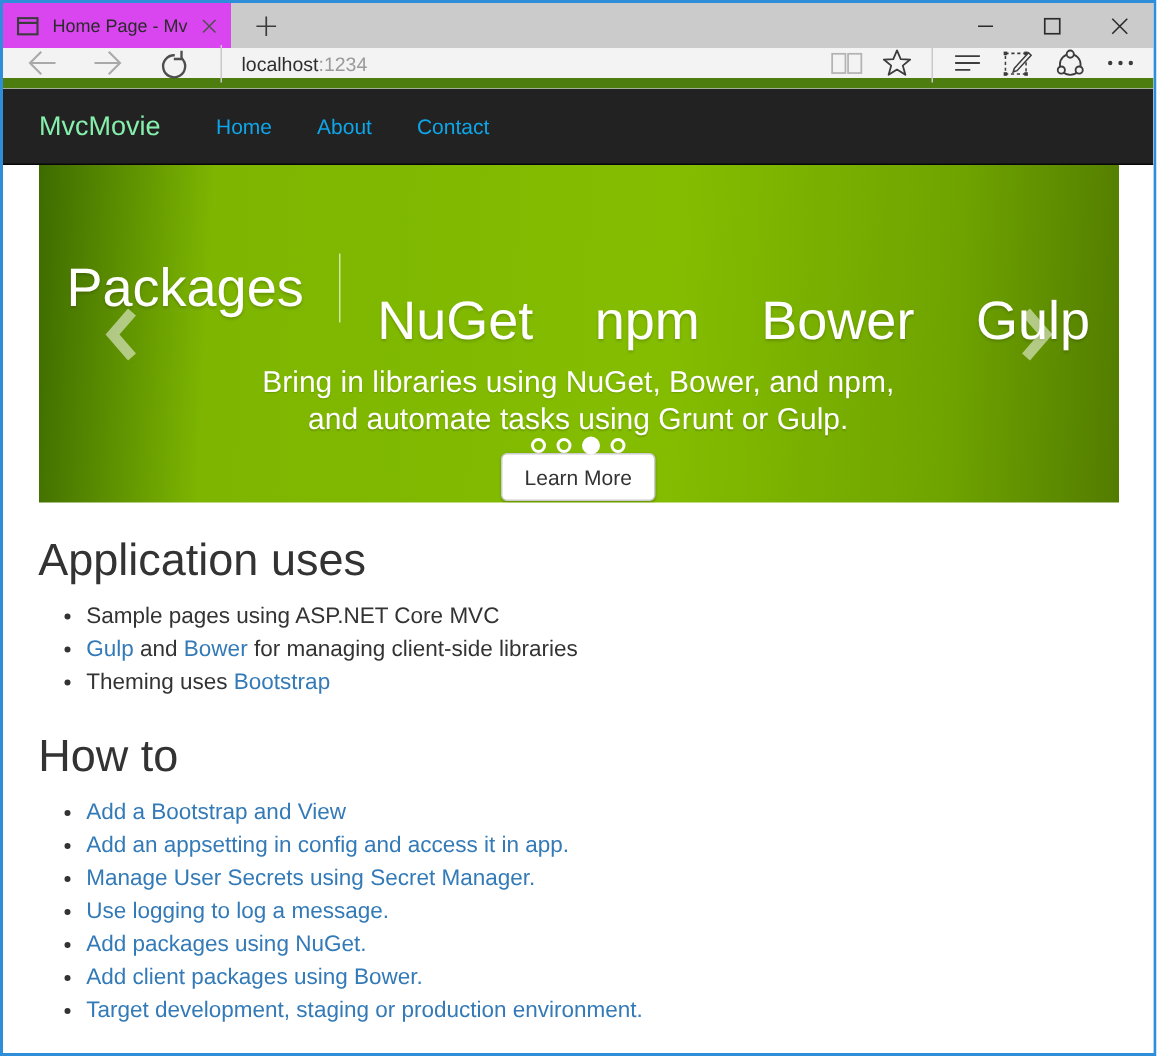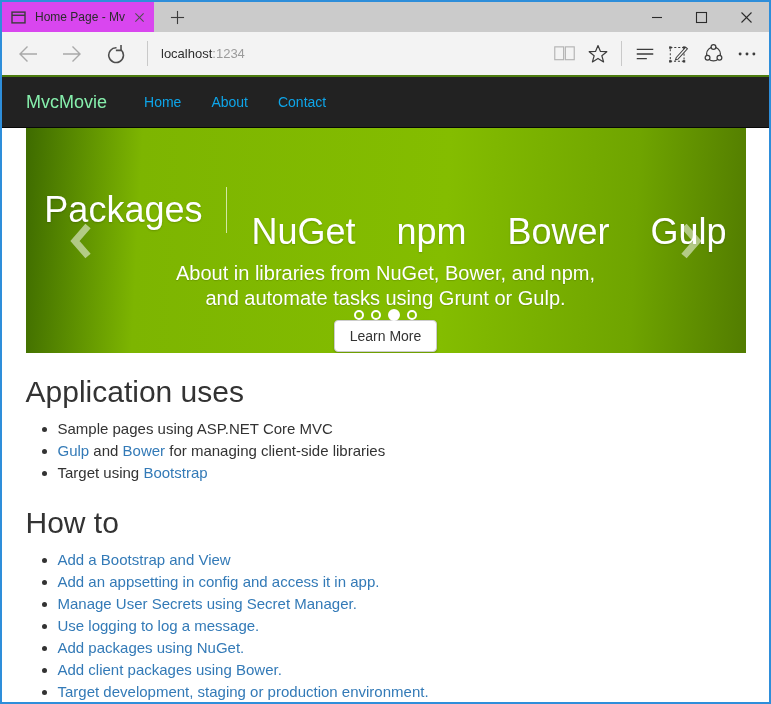--- a/index.html
+++ b/index.html
@@ -23,22 +23,22 @@
     display:flex; align-items:center; gap:9px; padding:0 9px;
   }
   .tab-title { flex:1; font-size:12px; color:#2b2b2b; white-space:nowrap; overflow:hidden; }
   .icon-btn { display:flex; align-items:center; justify-content:center; cursor:default; }
   .newtab { width:46px; display:flex; align-items:center; justify-content:center; }
   .tb-spacer { flex:1; }
   .win-btn { width:45px; display:flex; align-items:center; justify-content:center; }
 
   
   .toolbar {
-    height:45px; flex:none; background:#f3f3f3;
-    border-bottom:2px solid #4d7c0f;
+    height:27px; flex:none; background:#f3f3f3;
+    border-bottom:7px solid #4d7c0f;
     display:flex; align-items:center; padding-left:4px;
   }
   .nav-btn { width:44px; height:38px; display:flex; align-items:center; justify-content:center; }
   .tb-divider { width:1px; height:25px; background:#c9c9c9; margin:0 13px 0 9px; }
   .url { font-size:13px; display:flex; align-items:baseline; }
   .url .host { color:#2e2e2e; }
   .url .port { color:#9b9b9b; }
   .tb-right { margin-left:auto; display:flex; align-items:center; }
   .tb-icon { width:34px; height:34px; display:flex; align-items:center; justify-content:center; }
   .tb-right .tb-divider { margin:0 6px; }
@@ -233,21 +233,21 @@
         <div class="c-heading">
           <span>Packages</span>
           <span class="c-hdivider"></span>
           <span class="group">
             <span>NuGet</span>
             <span>npm</span>
             <span>Bower</span>
             <span>Gulp</span>
           </span>
         </div>
-        <p class="c-line first">About in libraries from NuGet, Bower, and npm,</p>
+        <p class="c-line first">Bring in libraries using NuGet, Bower, and npm,</p>
         <p class="c-line">and automate tasks using Grunt or Gulp.</p>
         <span class="c-btn">Learn More</span>
       </div>
 
       <div class="c-dots">
         <span class="dot"></span>
         <span class="dot"></span>
         <span class="dot active"></span>
         <span class="dot"></span>
       </div>
@@ -257,21 +257,21 @@
 
       <h2>Application uses</h2>
       <ul>
         <li>
           <span>Sample pages using ASP.NET Core MVC</span>
         </li>
         <li>
           <a>Gulp</a><span> and </span><a>Bower</a><span> for managing client-side libraries</span>
         </li>
         <li>
-          <span>Target using </span><a>Bootstrap</a>
+          <span>Theming uses </span><a>Bootstrap</a>
         </li>
       </ul>
 
       <h2>How to</h2>
       <ul>
         <li><a>Add a Bootstrap and View</a></li>
         <li><a>Add an appsetting in config and access it in app.</a></li>
         <li><a>Manage User Secrets using Secret Manager.</a></li>
         <li><a>Use logging to log a message.</a></li>
         <li><a>Add packages using NuGet.</a></li>

